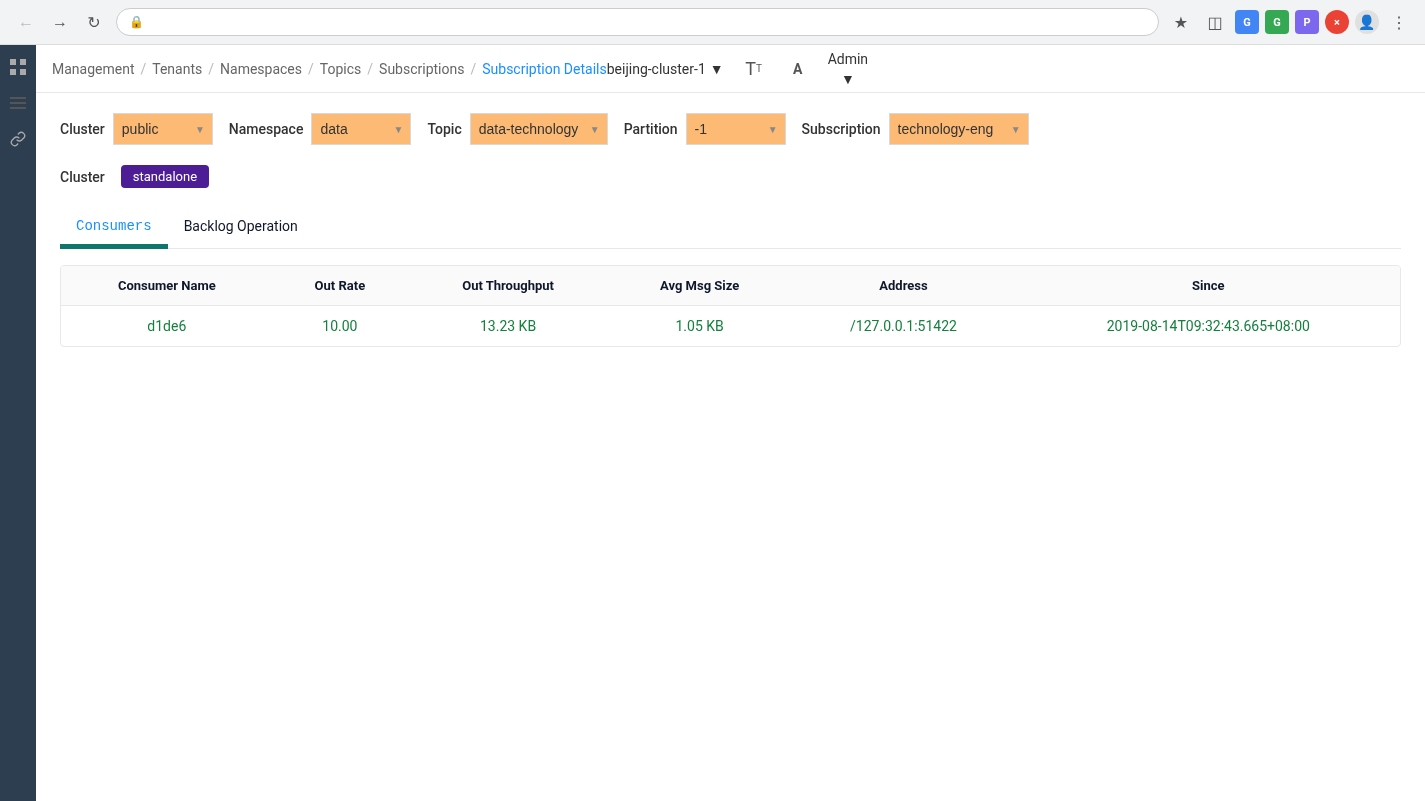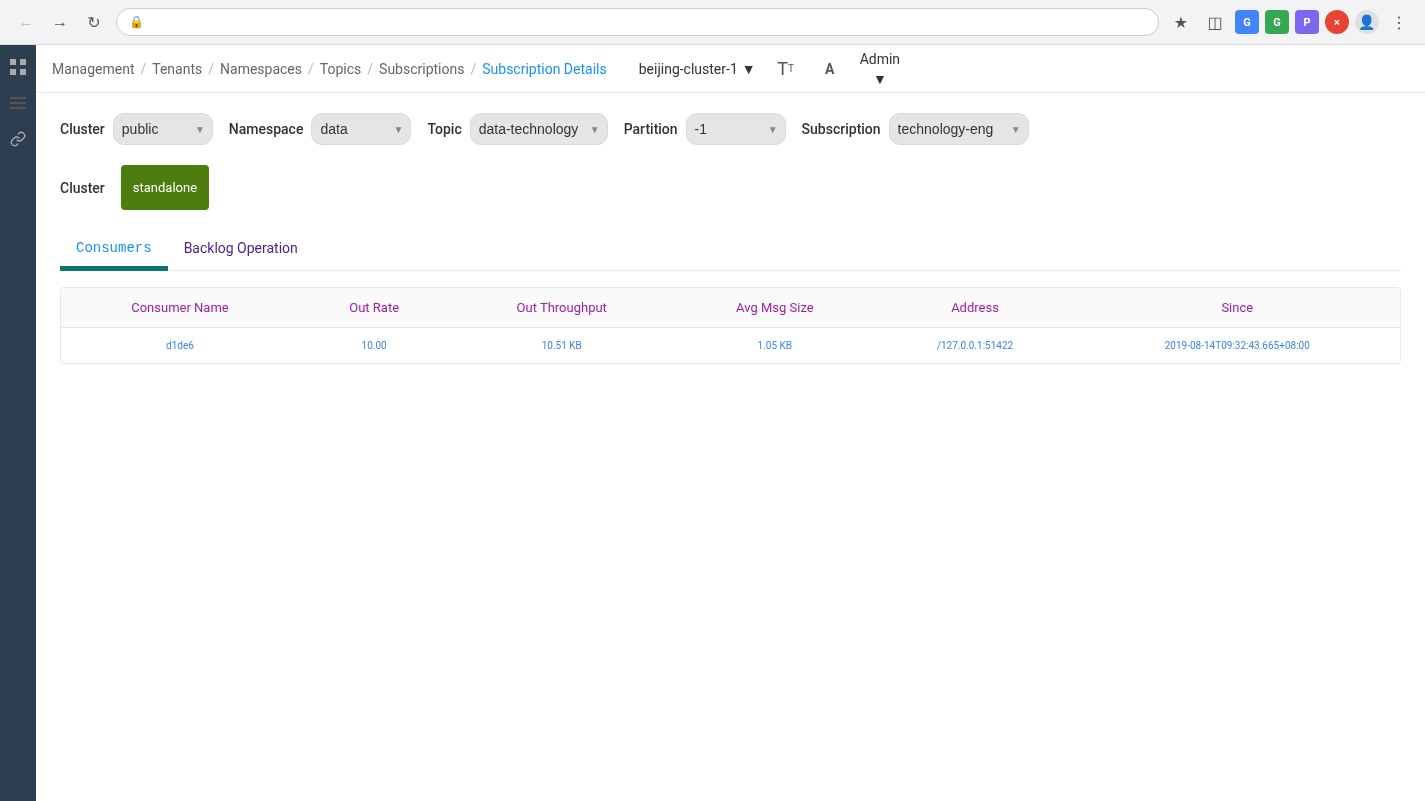--- a/index.html
+++ b/index.html
@@ -23,49 +23,49 @@
     
     .sidebar { width: 36px; background: #2c3e50; display: flex; flex-direction: column; align-items: center; padding-top: 8px; gap: 8px; flex-shrink: 0; }
     .sidebar-icon { width: 28px; height: 28px; display: flex; align-items: center; justify-content: center; color: #aaa; cursor: pointer; border-radius: 4px; }
 
     
     .top-header { background: #fff; border-bottom: 1px solid #e8e8e8; padding: 0 16px; height: 48px; display: flex; align-items: center; justify-content: flex-start; flex-shrink: 0; }
     .breadcrumb { display: flex; align-items: center; gap: 6px; font-size: 14px; color: #666; }
     .breadcrumb-sep { color: #bbb; }
     .breadcrumb-active { color: #1890ff; }
     .header-right { display: flex; align-items: center; gap: 16px; }
-    .cluster-selector { display: flex; align-items: center; gap: 4px; font-size: 14px; color: #333; cursor: pointer; margin-left: 32px; }
+    .cluster-selector { display: flex; align-items: center; gap: 4px; font-size: 14px; color: #333; cursor: pointer; }
     .header-icon-btn { width: 28px; height: 28px; display: flex; align-items: center; justify-content: center; cursor: pointer; color: #555; font-size: 18px; }
     .admin-btn { display: flex; align-items: center; gap: 4px; cursor: pointer; font-size: 14px; color: #333; flex-direction: column; }
 
     
     .main-content { flex: 1; overflow: auto; padding: 20px 24px; background: #fff; }
 
     
     .filter-row { display: flex; align-items: center; gap: 16px; margin-bottom: 20px; flex-wrap: wrap; }
     .filter-item { display: flex; align-items: center; gap: 8px; }
     .filter-label { font-size: 14px; color: #333; font-weight: 500; }
     .select-wrapper { position: relative; display: inline-flex; align-items: center; }
-    .select-wrapper select { height: 32px; border: 1px solid #d9d9d9; border-radius: 11px; padding: 0 28px 0 8px; font-size: 14px; color: #333; background: #e5e5e5; appearance: none; cursor: pointer; min-width: 100px; }
+    .select-wrapper select { height: 32px; border: 1px solid #d9d9d9; border-radius: 0; padding: 0 28px 0 8px; font-size: 14px; color: #333; background: #fdba74; appearance: none; cursor: pointer; min-width: 100px; }
     .select-arrow { position: absolute; right: 8px; pointer-events: none; color: #888; font-size: 10px; }
 
     .cluster-row { display: flex; align-items: center; gap: 16px; margin-bottom: 20px; }
-    .cluster-tag { background: #4d7c0f; color: #fff; padding: 15px 12px; border-radius: 4px; font-size: 13px; cursor: pointer; }
+    .cluster-tag { background: #4c1d95; color: #fff; padding: 4px 12px; border-radius: 4px; font-size: 13px; cursor: pointer; }
 
     
     .tabs { display: flex; border-bottom: 1px solid #e8e8e8; margin-bottom: 0; }
-    .tab { padding: 10px 16px; cursor: pointer; font-size: 14px; color: #4c1d95; border-bottom: 2px solid transparent; margin-bottom: -1px; }
+    .tab { padding: 10px 16px; cursor: pointer; font-size: 14px; color: #0f172a; border-bottom: 2px solid transparent; margin-bottom: -1px; }
     .tab.active { color: #1890ff; border-bottom: 5px solid #0f766e; font-weight: 500; font-family: Liberation Mono, monospace; }
 
     
     .table-container { border: 1px solid #e8e8e8; border-radius: 4px; margin-top: 16px; overflow: hidden; }
     table { width: 100%; border-collapse: collapse; }
     thead tr { background: #fafafa; }
-    th { padding: 12px 16px; text-align: center; font-size: 13px; font-weight: 400; color: #a21caf; border-bottom: 1px solid #e8e8e8; }
-    td { padding: 12px 16px; text-align: center; font-size: 10px; color: #3b82f6; border-bottom: 1px solid #e8e8e8; }
+    th { padding: 12px 16px; text-align: center; font-size: 13px; font-weight: 700; color: #0f172a; border-bottom: 1px solid #e8e8e8; }
+    td { padding: 12px 16px; text-align: center; font-size: 14px; color: #15803d; border-bottom: 1px solid #e8e8e8; }
     tbody tr:last-child td { border-bottom: none; }
 
     .hamburger-icon { display: flex; flex-direction: column; gap: 3px; padding: 4px; cursor: pointer; }
     .hamburger-icon span { display: block; width: 16px; height: 2px; background: #555; }
   </style>
 </head>
 <body>
 
 <div class="browser-chrome">
   <div class="browser-toolbar">
@@ -215,21 +215,21 @@
               <th>Out Throughput</th>
               <th>Avg Msg Size</th>
               <th>Address</th>
               <th>Since</th>
             </tr>
           </thead>
           <tbody>
             <tr>
               <td>d1de6</td>
               <td>10.00</td>
-              <td>10.51 KB</td>
+              <td>13.23 KB</td>
               <td>1.05 KB</td>
               <td>/127.0.0.1:51422</td>
               <td>2019-08-14T09:32:43.665+08:00</td>
             </tr>
           </tbody>
         </table>
       </div>
 
     </div>
   </div>

